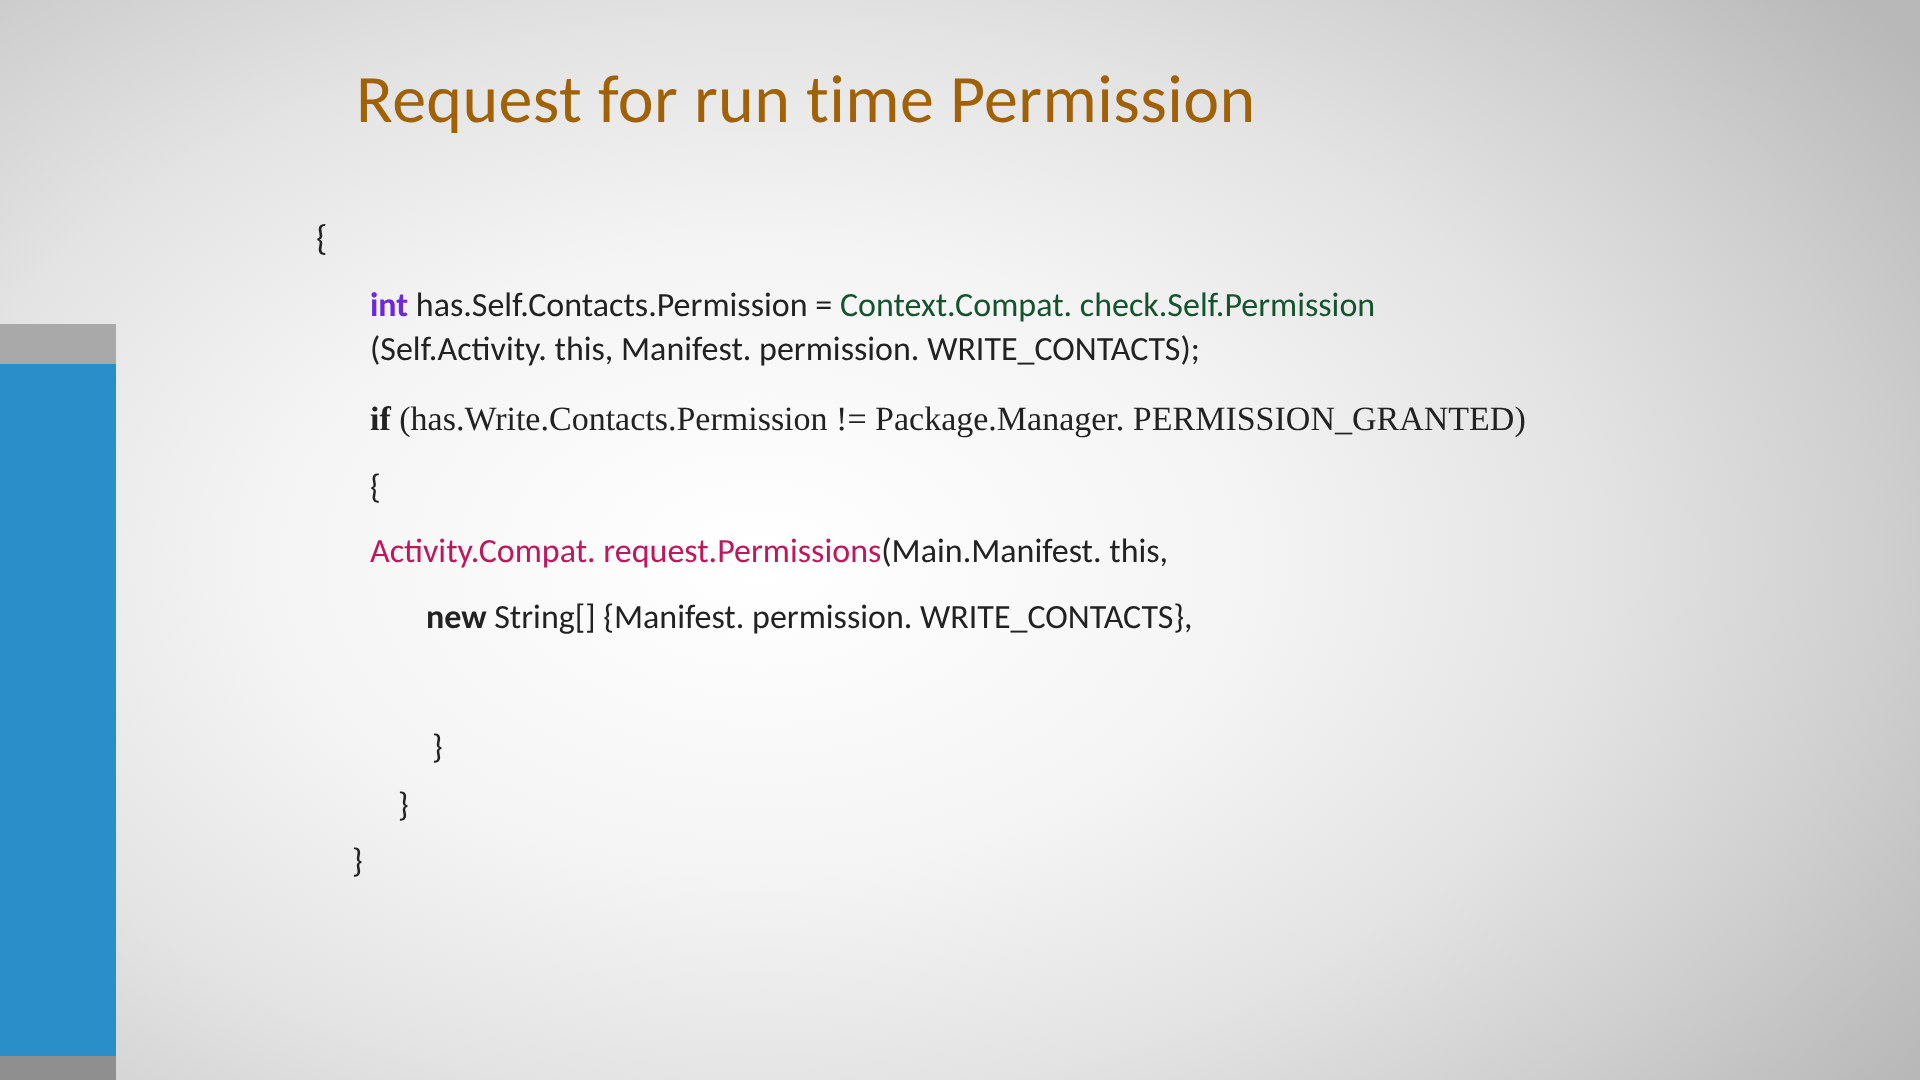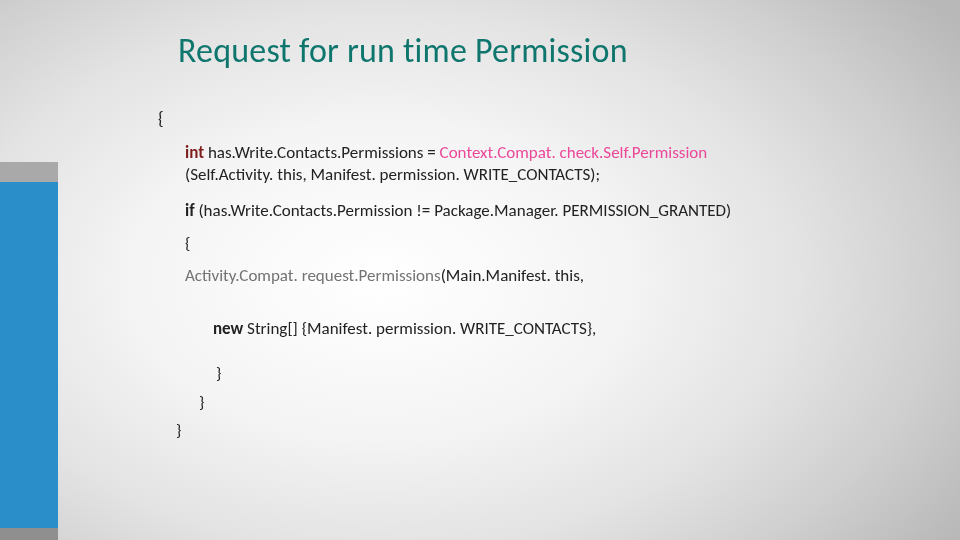--- a/index.html
+++ b/index.html
@@ -17,72 +17,72 @@
     width: 960px;
     height: 540px;
     box-sizing: border-box;
   }
   .title {
     position: absolute;
     top: 30px;
     left: 178px;
     font-size: 34px;
     font-weight: 400;
-    color: #0f766e;
+    color: #a16207;
     letter-spacing: 0.2px;
     text-align: center;
   }
   .brace-top {
     position: absolute;
     top: 108px;
     left: 158px;
     font-size: 18px;
     color: #222;
   }
   .code1 {
     position: absolute;
     top: 142px;
     left: 185px;
     font-size: 17px;
     line-height: 22px;
     font-weight: 400;
   }
-  .code1 .type { color: #7f1d1d; font-weight: 600; }
-  .code1 .call { color: #ec4899; }
+  .code1 .type { color: #6d28d9; font-weight: 600; }
+  .code1 .call { color: #14532d; }
   .code1 .black { color: #222; }
   .code2 {
     position: absolute;
     top: 200px;
     left: 185px;
     font-size: 17px;
     color: #222;
+    font-family: Liberation Serif, serif;
   }
   .code2 .kw { font-weight: 600; }
   .brace3 {
     position: absolute;
     top: 233px;
     left: 185px;
     font-size: 17px;
     color: #222;
   }
   .code4 {
     position: absolute;
     top: 265px;
     left: 185px;
     font-size: 17px;
     color: #222;
   }
-  .code4 .call { color: #737373; }
+  .code4 .call { color: #be185d; }
   .code5 {
     position: absolute;
     top: 298px;
     left: 213px;
     font-size: 17px;
     color: #222;
-    margin-top: 20px;
   }
   .code5 .kw { font-weight: 600; }
   .code6 {
     position: absolute;
     top: 331px;
     left: 248px;
     font-size: 17px;
     color: #222;
   }
   .brace-close1 {
@@ -142,21 +142,21 @@
     <div class="accent-top"></div>
     <div class="accent-mid"></div>
     <div class="accent-bot"></div>
   </div>
 
   <div class="title">Request for run time Permission</div>
 
   <div class="brace-top">{</div>
 
   <div class="code1">
-    <span class="type">int </span><span class="black">has.Write.Contacts.Permissions = </span><span class="call">Context.Compat. check.Self.Permission</span><br>
+    <span class="type">int </span><span class="black">has.Self.Contacts.Permission = </span><span class="call">Context.Compat. check.Self.Permission</span><br>
     <span class="black">(Self.Activity. this, Manifest. permission. WRITE_CONTACTS);</span>
   </div>
 
   <div class="code2">
     <span class="kw">if </span><span>(has.Write.Contacts.Permission != Package.Manager. PERMISSION_GRANTED)</span>
   </div>
 
   <div class="brace3">{</div>
 
   <div class="code4">

